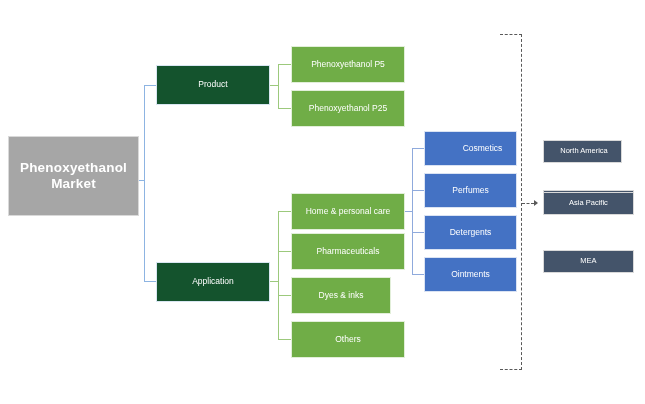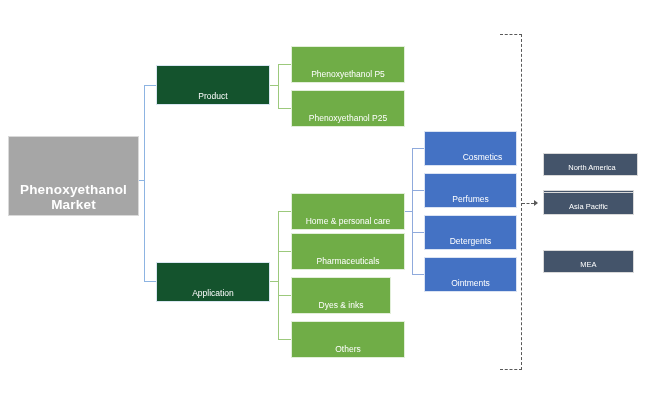--- a/index.html
+++ b/index.html
@@ -15,21 +15,21 @@
     position: relative;
     width: 645px;
     height: 404px;
     background: #ffffff;
     overflow: hidden;
   }
   .node {
     position: absolute;
     box-sizing: border-box;
     display: flex;
-    align-items: flex-end;
+    align-items: center;
     justify-content: center;
     text-align: center;
     color: #ffffff;
     line-height: 1.15;
     z-index: 3;
     padding: 2px 4px;
   }
   
   .node-root {
     background: #a6a6a6;
@@ -172,21 +172,21 @@
   </div>
 
   <div class="node node-blue" style="left:424px; top:215px; width:93px; height:35px;">
     <span>Detergents</span>
   </div>
 
   <div class="node node-blue" style="left:424px; top:257px; width:93px; height:35px;">
     <span>Ointments</span>
   </div>
 
-  <div class="node node-region" style="left:543px; top:153px; width:95px; height:23px;padding-left:7px;">
+  <div class="node node-region" style="left:543px; top:140px; width:79px; height:23px;padding-left:7px;">
     <span>North America</span>
   </div>
 
   <div class="node node-region" style="left:543px; top:166px; width:91px; height:23px;margin-top:24px;">
     <span>Europe</span>
   </div>
 
   <div class="node node-region" style="left:543px; top:192px; width:91px; height:23px;">
     <span>Asia Pacific</span>
   </div>

